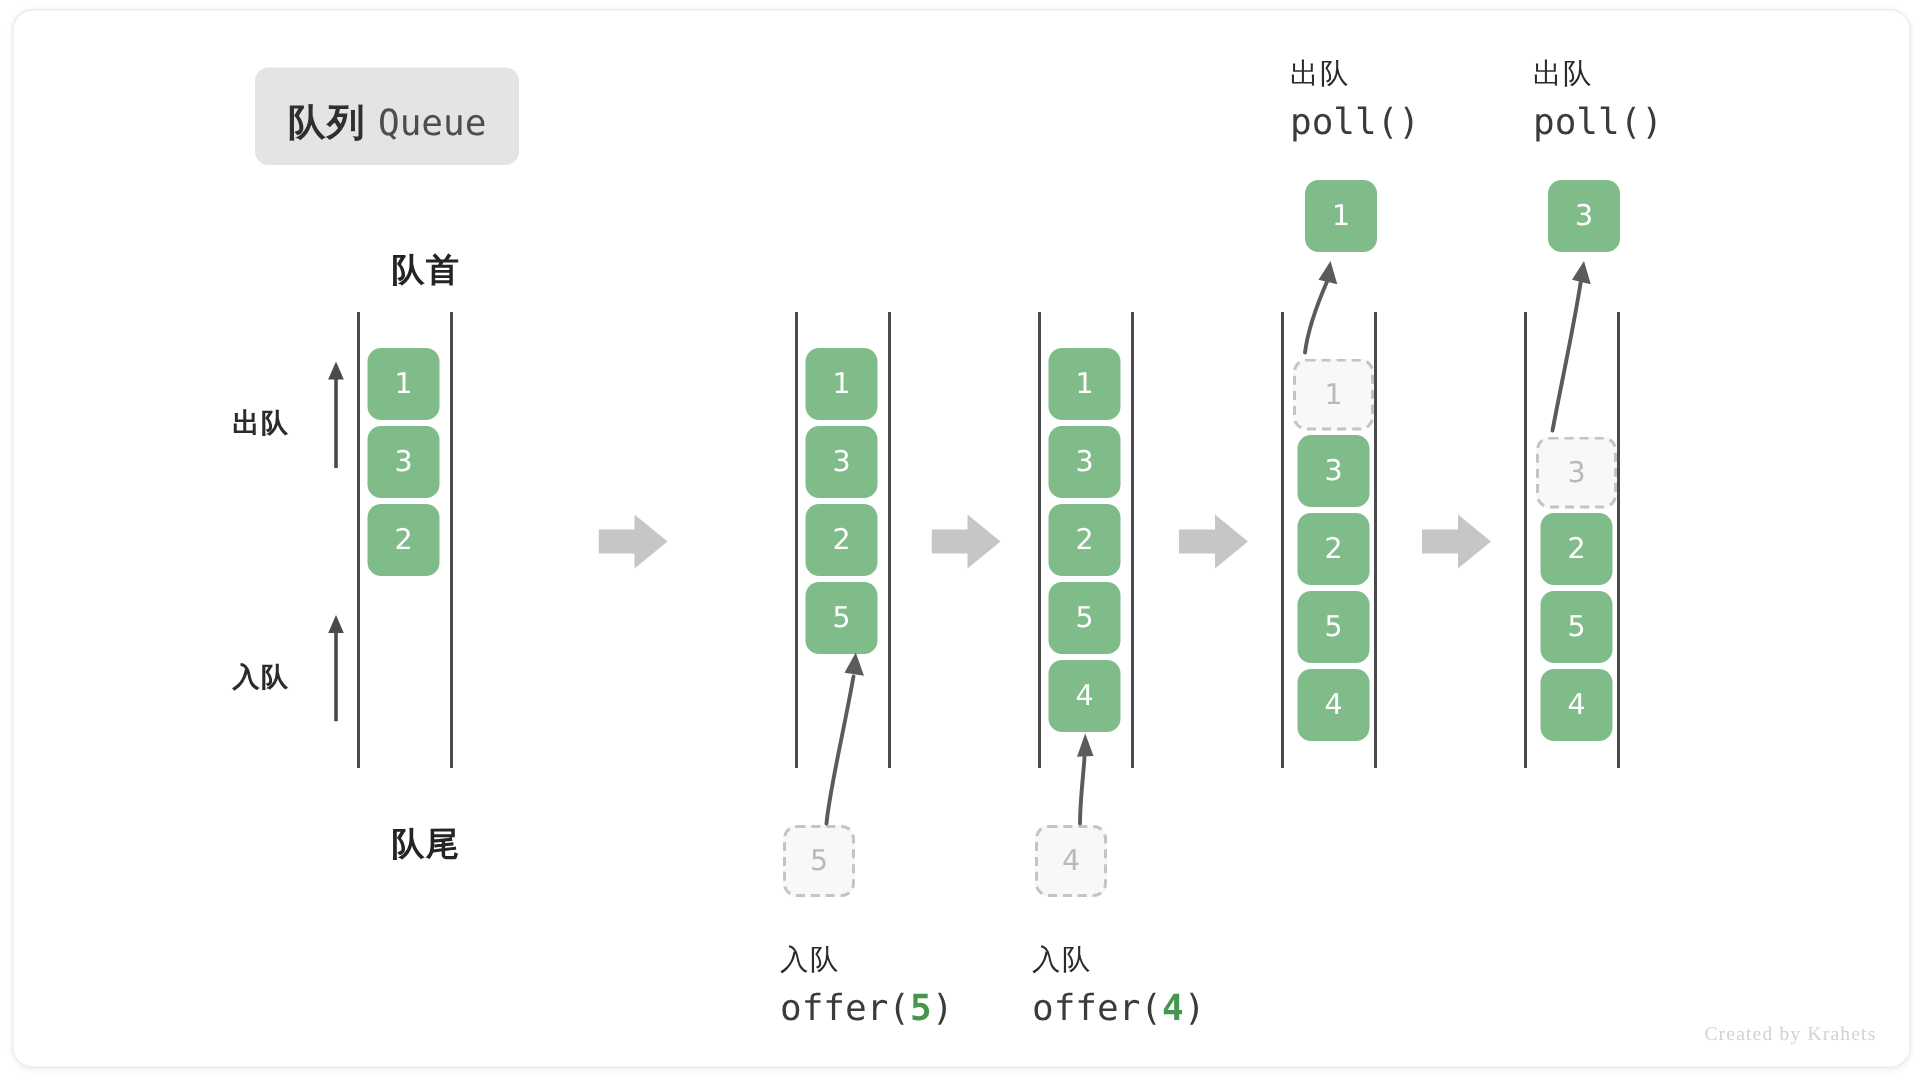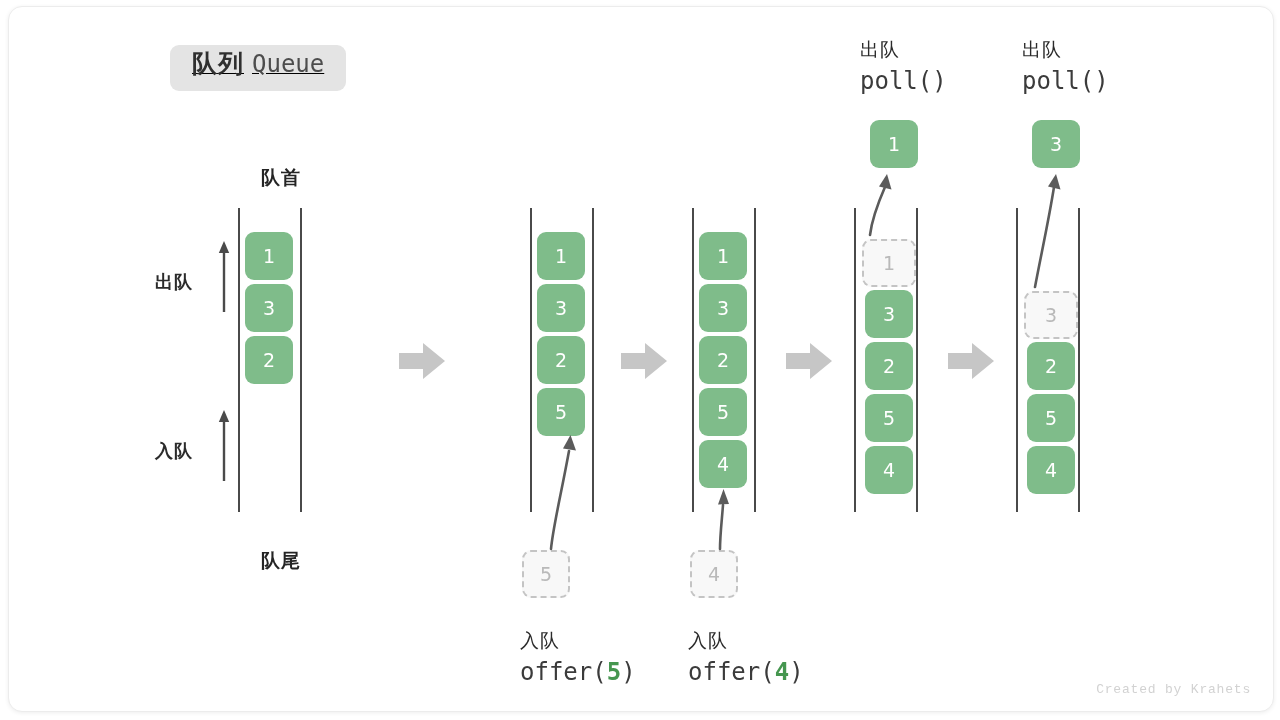--- a/index.html
+++ b/index.html
@@ -13,30 +13,30 @@
     position:absolute;left:8px;top:6px;width:1264px;height:704px;
     background:#ffffff;border:1px solid #ececec;border-radius:14px;
     box-shadow:0 1px 4px rgba(0,0,0,.07);
     overflow:hidden;
   }
   #stage{position:absolute;left:0;top:0;width:1264px;height:704px;}
 
   
   .title-badge{
     position:absolute;left:161px;top:38px;
-    padding:6px 22px 15px 22px;
+    padding:25px 22px 15px 22px;
     background:#e4e4e4;border-radius:9px;
-    white-space:nowrap;line-height:1;text-decoration:underline;
+    white-space:nowrap;line-height:1;
   }
   .title-cn{font-size:25px;font-weight:bold;color:#2f2f2f;letter-spacing:1px;}
   .title-en{font-size:24px;color:#4d4d4d;font-family:"DejaVu Sans Mono","Liberation Mono",monospace;margin-left:8px;}
 
   
   .col-head{
-    position:absolute;font-size:19px;font-weight:bold;color:#242424;
+    position:absolute;font-size:22px;font-weight:bold;color:#242424;
     letter-spacing:1px;white-space:nowrap;padding-left:16px;
   }
 
   
   .dir-label{
     position:absolute;font-size:18px;font-weight:bold;color:#2b2b2b;
     letter-spacing:1px;white-space:nowrap;
   }
 
   
@@ -69,21 +69,21 @@
     position:absolute;white-space:nowrap;line-height:1.42;
   }
   .op-cn{font-size:19px;color:#2b2b2b;letter-spacing:1px;}
   .op-code{font-size:24px;color:#3b3b3b;font-family:"DejaVu Sans Mono","Liberation Mono",monospace;}
   .op-code .arg{color:#45964f;font-weight:bold;}
 
   
   .credit{
     position:absolute;right:22px;bottom:14px;
     font-size:13px;color:#d2d2d2;letter-spacing:.8px;
-    font-family:Liberation Mono, monospace;
+    font-family:Liberation Serif, serif;
   }
 </style>
 </head>
 <body>
 
 <div id="card">
   <div id="stage">
 
     <div class="title-badge">
       <span class="title-cn">队列</span><span class="title-en">Queue</span>

